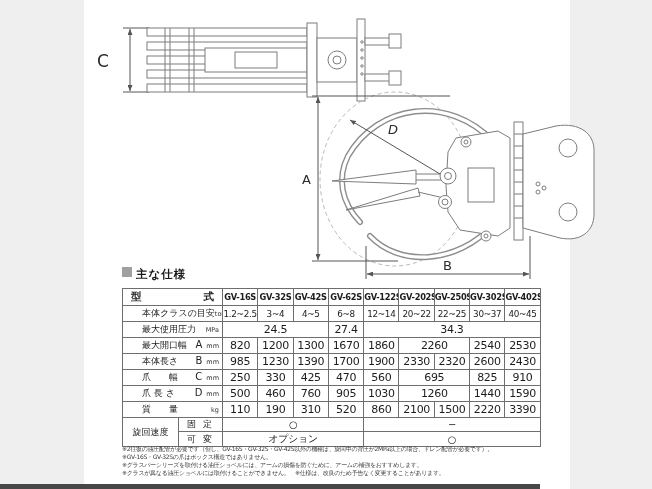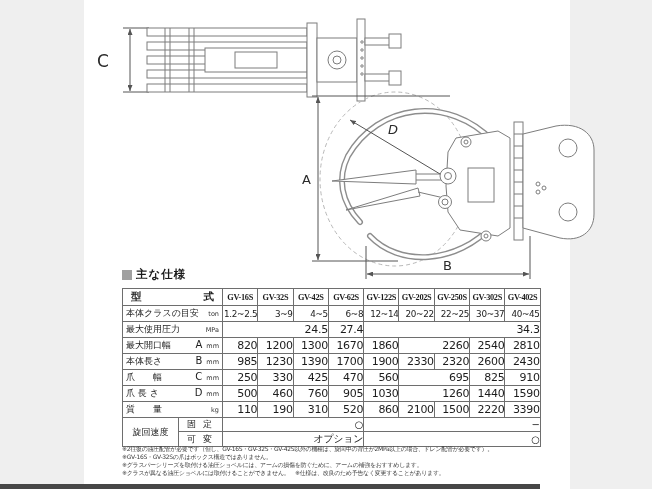--- a/index.html
+++ b/index.html
@@ -12,38 +12,38 @@
   .topview{left:85px;top:10px;}
   .sideview{left:298px;top:86px;}
   .dline{stroke:#555;stroke-width:1;fill:none;}
   .draw{stroke:#7d7d7d;stroke-width:1;fill:none;}
   .drawf{stroke:#7d7d7d;stroke-width:1;fill:#ffffff;}
   .arm{stroke:#8d8d8d;stroke-width:6;fill:none;stroke-linecap:round;}
   .armw{stroke:#ffffff;stroke-width:3.2;fill:none;stroke-linecap:round;}
   .dash{stroke:#b8b8b8;stroke-width:1;fill:none;stroke-dasharray:4 3;}
   .dimtxt{font-family:"DejaVu Sans","Liberation Sans",sans-serif;fill:#2a2a2a;}
 
-  .title{position:absolute;left:122px;top:267px;display:flex;align-items:center;
+  .title{position:absolute;left:122px;top:267px;display:flex;align-items:flex-start;
          font-size:11.5px;font-weight:bold;color:#1a1a1a;letter-spacing:1px;}
   .title .sq{width:10px;height:10px;background:#a0a0a0;margin-right:4px;display:inline-block;}
 
   table.spec{position:absolute;left:122px;top:288px;width:418px;border-collapse:collapse;
              table-layout:fixed;background:#fff;color:#1c1c1c;}
   .spec th,.spec td{border:1px solid #6e6e6e;padding:0;overflow:hidden;white-space:nowrap;
                     font-weight:normal;vertical-align:middle;}
   .spec tr{height:16px;}
   .spec tr.hdr{height:17px;}
   .spec tr.rot{height:13px;}
-  .lblwrap{display:flex;align-items:baseline;padding:0 3px;font-size:9px;}
+  .lblwrap{display:flex;align-items:baseline;padding:0 3px;font-size:9px;margin-left:16px;}
   .lblwrap .rl{flex:1;text-align:left;letter-spacing:0;}
   .lblwrap .rletter{font-size:10px;margin-right:4px;}
   .lblwrap .runit{font-size:6.5px;color:#333;text-align:center;}
   .hdrwrap{display:flex;justify-content:space-between;padding:0 8px;font-size:10.5px;font-weight:bold;}
-  th.mod{font-size:8.3px;font-weight:bold;text-align:center;letter-spacing:-0.3px;font-family:Liberation Serif, serif;}
-  td.val{font-size:11px;text-align:right;letter-spacing:-0.3px;}
+  th.mod{font-size:8.3px;font-weight:bold;text-align:center;letter-spacing:-0.3px;}
+  td.val{font-size:11px;text-align:center;letter-spacing:-0.3px;}
   tr.r0 td.val{font-size:8.8px;}
   th.rotl{font-size:9px;text-align:center;}
   th.sub{font-size:9px;text-align:center;letter-spacing:2px;}
   td.rotv{font-size:10px;}
 
   .footnotes{position:absolute;left:122px;top:445px;width:440px;color:#3a3a3a;
              font-size:6px;line-height:8px;letter-spacing:-0.3px;white-space:nowrap;}
 </style>
 </head>
 <body>
@@ -201,21 +201,21 @@
           <th class="mod">GV-402S</th>
         </tr>
         <tr class="r0">
           <th class="lbl" colspan="2">
             <div class="lblwrap">
               <span class="rl">本体クラスの目安</span>
               <span class="runit">ton</span>
             </div>
           </th>
           <td class="val" colspan="1">1.2~2.5</td>
-          <td class="val" colspan="1">3~9</td>
+          <td class="val" colspan="1">3~4</td>
           <td class="val" colspan="1">4~5</td>
           <td class="val" colspan="1">6~8</td>
           <td class="val" colspan="1">12~14</td>
           <td class="val" colspan="1">20~22</td>
           <td class="val" colspan="1">22~25</td>
           <td class="val" colspan="1">30~37</td>
           <td class="val" colspan="1">40~45</td>
         </tr>
         <tr class="r1">
           <th class="lbl" colspan="2">
@@ -236,21 +236,21 @@
               <span class="runit">mm</span>
             </div>
           </th>
           <td class="val" colspan="1">820</td>
           <td class="val" colspan="1">1200</td>
           <td class="val" colspan="1">1300</td>
           <td class="val" colspan="1">1670</td>
           <td class="val" colspan="1">1860</td>
           <td class="val" colspan="2">2260</td>
           <td class="val" colspan="1">2540</td>
-          <td class="val" colspan="1">2810</td>
+          <td class="val" colspan="1">2530</td>
         </tr>
         <tr class="r3">
           <th class="lbl" colspan="2">
             <div class="lblwrap">
               <span class="rl">本体長さ</span>
               <span class="rletter">B</span>
               <span class="runit">mm</span>
             </div>
           </th>
           <td class="val" colspan="1">985</td>

